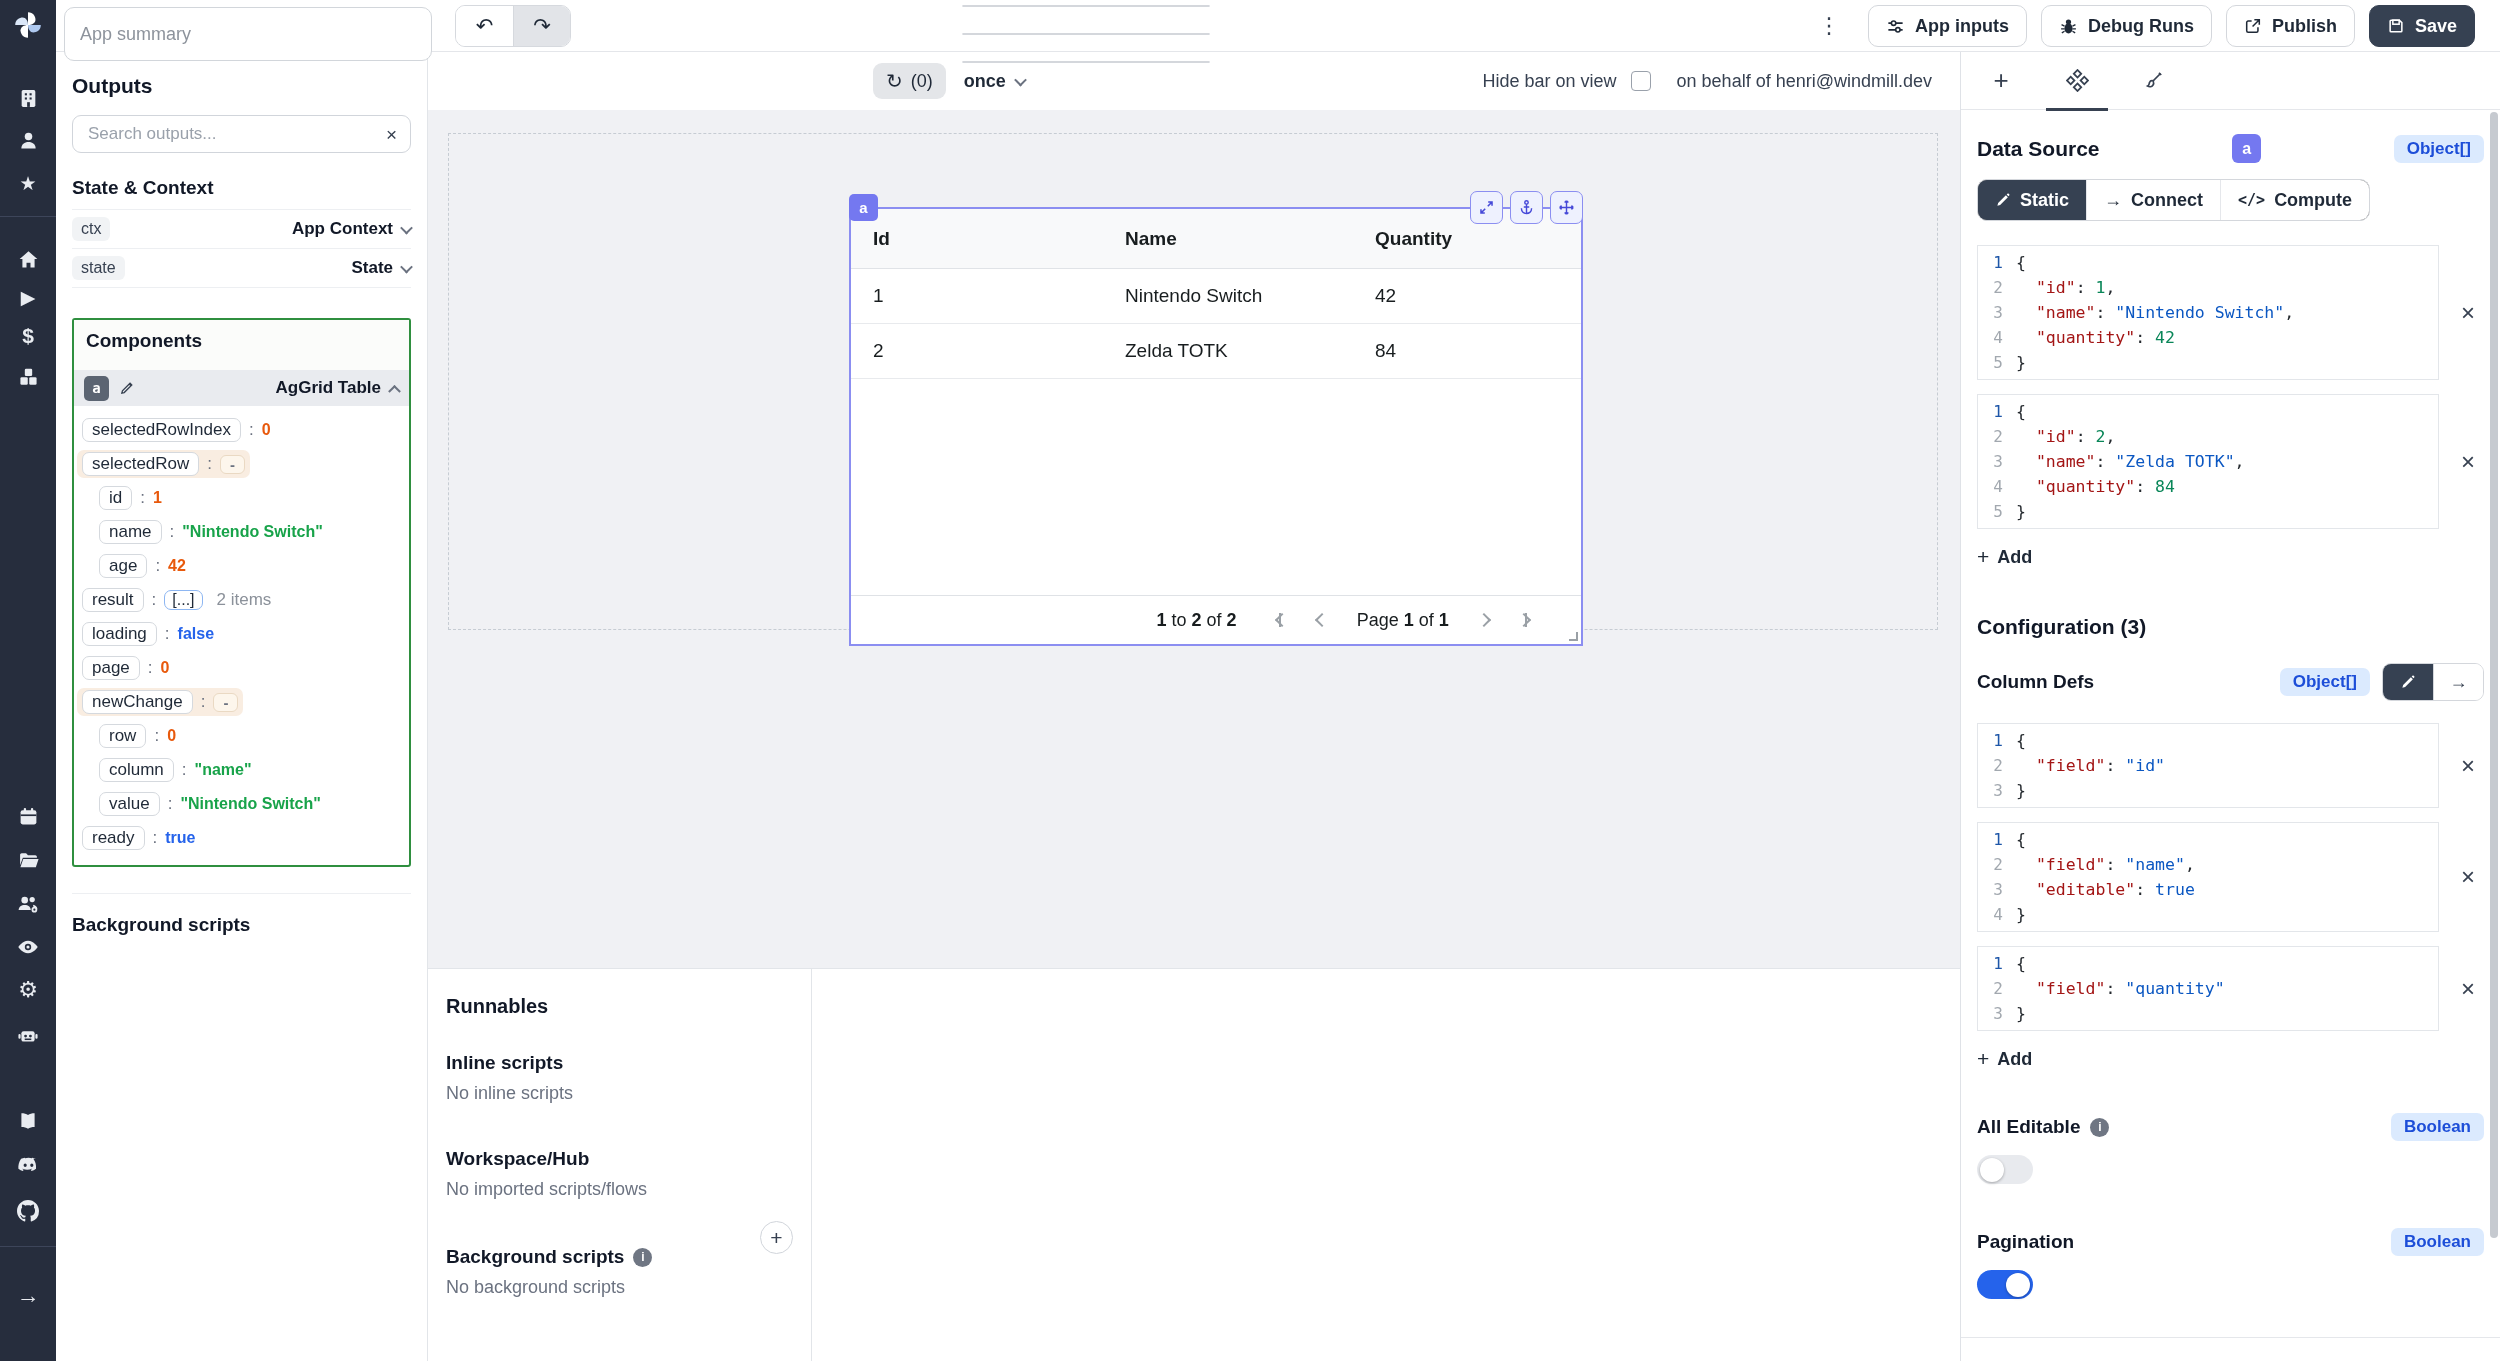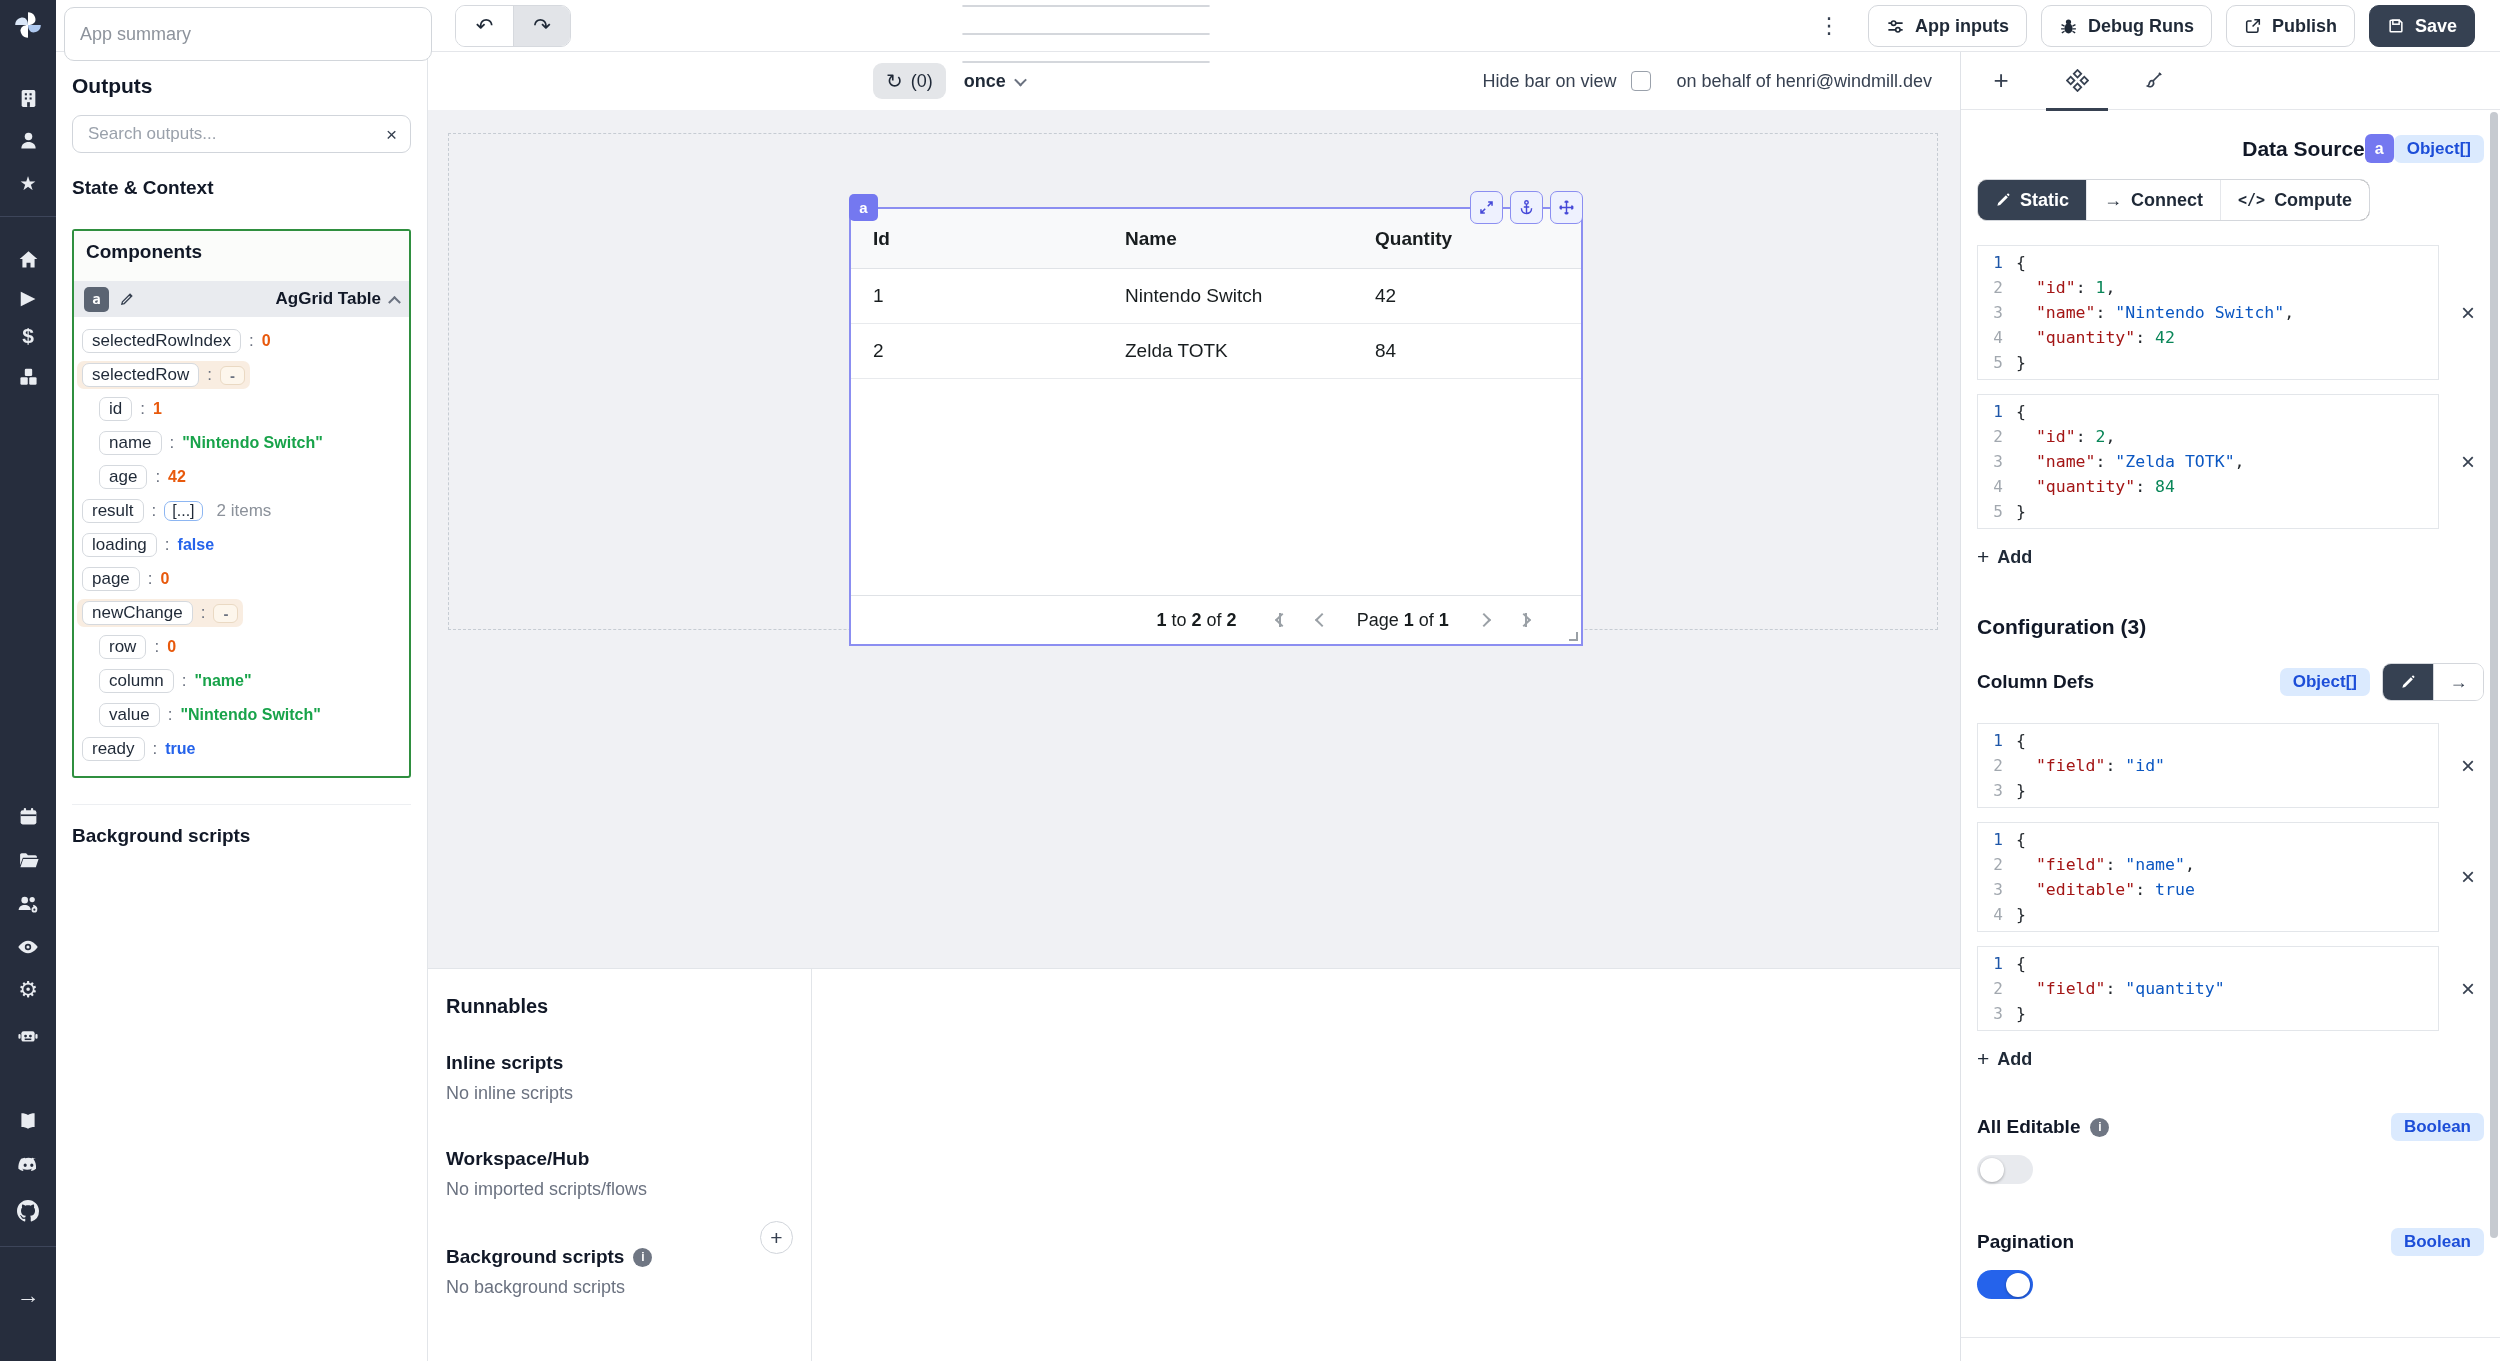--- a/index.html
+++ b/index.html
@@ -108,21 +108,21 @@
   .mt34 { margin-top:34px; } .mt44 { margin-top:44px; } .mt46 { margin-top:46px; }
   .inline-info { display:inline-flex; align-items:center; gap:9px; }
   .plus-btn { position:absolute; right:18px; top:252px; width:33px; height:33px; border:1px solid #d1d5db; border-radius:50%; display:flex; align-items:center; justify-content:center; font-size:21px; color:#374151; background:#fff; }
 
   
   .right-panel { position:absolute; left:1960px; top:52px; width:540px; height:1309px; background:#fff; border-left:1px solid #dfe2e7; }
   .rp-tabs { height:58px; border-bottom:1px solid #e5e7eb; display:flex; align-items:center; padding-left:2px; }
   .rp-tab { width:76px; height:58px; display:flex; align-items:center; justify-content:center; color:#374151; position:relative; font-size:26px; font-weight:400; }
   .rp-tab.active::after { content:""; position:absolute; bottom:-1px; left:7px; right:7px; border-bottom:3px solid #374151; }
   .rp-content { padding:0 16px; }
-  .ds-row { margin-top:24px; display:flex; align-items:center; justify-content:flex-end; }
+  .ds-row { margin-top:24px; display:flex; align-items:center; justify-content:space-between; }
   .rp-h1 { font-size:21px; font-weight:700; color:#111827; }
   .badge-purple { width:29px; height:29px; background:#7478f0; border-radius:6px; color:#fff; font-weight:700; font-size:16px; display:flex; align-items:center; justify-content:center; }
   .pill-blue { background:#dbeafe; color:#1d4ed8; font-weight:700; font-size:17px; padding:4px 13px; border-radius:7px; }
   .seg3 { margin-top:16px; display:inline-flex; height:42px; border:1px solid #d4d7dc; border-radius:10px; overflow:hidden; background:#737373; }
   .sg { display:flex; align-items:center; gap:9px; padding:0 17px; font-size:18px; font-weight:600; color:#1f2937; background:#fff; border-left:1px solid #e5e7eb; }
   .sg:first-child { border-left:none; }
   .sg.dark { background:#364152; color:#fff; }
   .sg .mono { font-family:"DejaVu Sans Mono",monospace; font-size:15px; font-weight:700; }
   .ed-stack { margin-top:24px; display:flex; flex-direction:column; gap:14px; }
   .ed-row { display:flex; align-items:center; }
@@ -350,20 +350,36 @@
   </div>
 </div>
 
 <div class="outputs-panel">
   <div class="op-title">Outputs</div>
   <div class="op-search">
     <input placeholder="Search outputs..." style="">
     <span class="op-clear">×</span>
   </div>
   <div class="op-section">State &amp; Context</div>
+  <div class="op-rows">
+    <div class="op-row">
+      <span class="op-pill">ctx</span>
+      <span class="op-rowval">
+          <span>App Context</span>
+          <span class="chev"></span>
+        </span>
+    </div>
+    <div class="op-row">
+      <span class="op-pill">state</span>
+      <span class="op-rowval">
+          <span>State</span>
+          <span class="chev"></span>
+        </span>
+    </div>
+  </div>
 
   <div class="comp-box">
     <div class="comp-box-title">Components</div>
     <div class="comp-row">
       <span class="badge-dark">a</span>
       <svg width="16" height="16" viewBox="0 0 20 20" fill="none" stroke="#374151" stroke-width="1.6">
           <path d="M3.5 16.5l.8-3L13.8 4l2.2 2.2-9.5 9.5-3 .8zM12.8 5l2.2 2.2"></path>
         </svg>
       <span class="ctype">
           <span>AgGrid Table</span>

